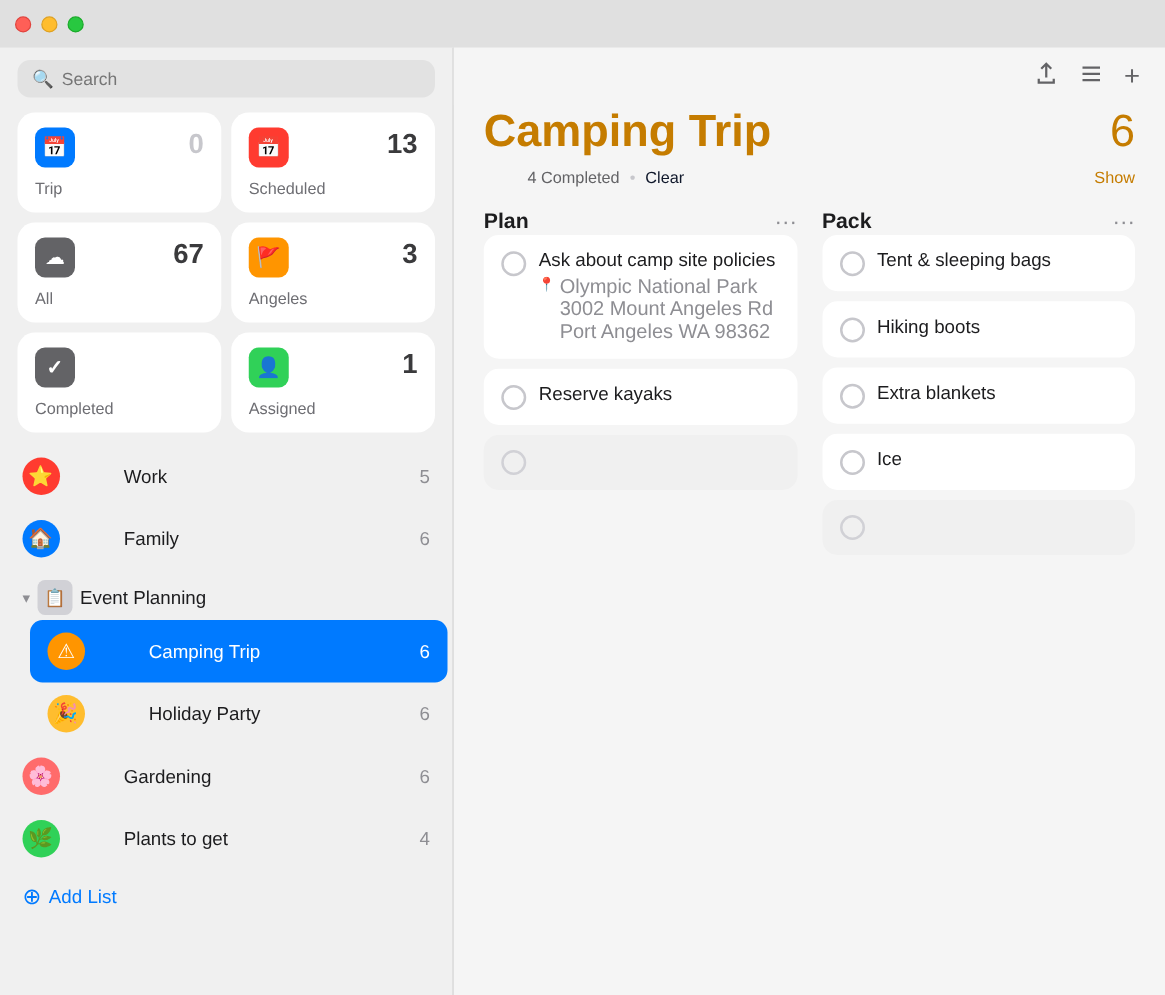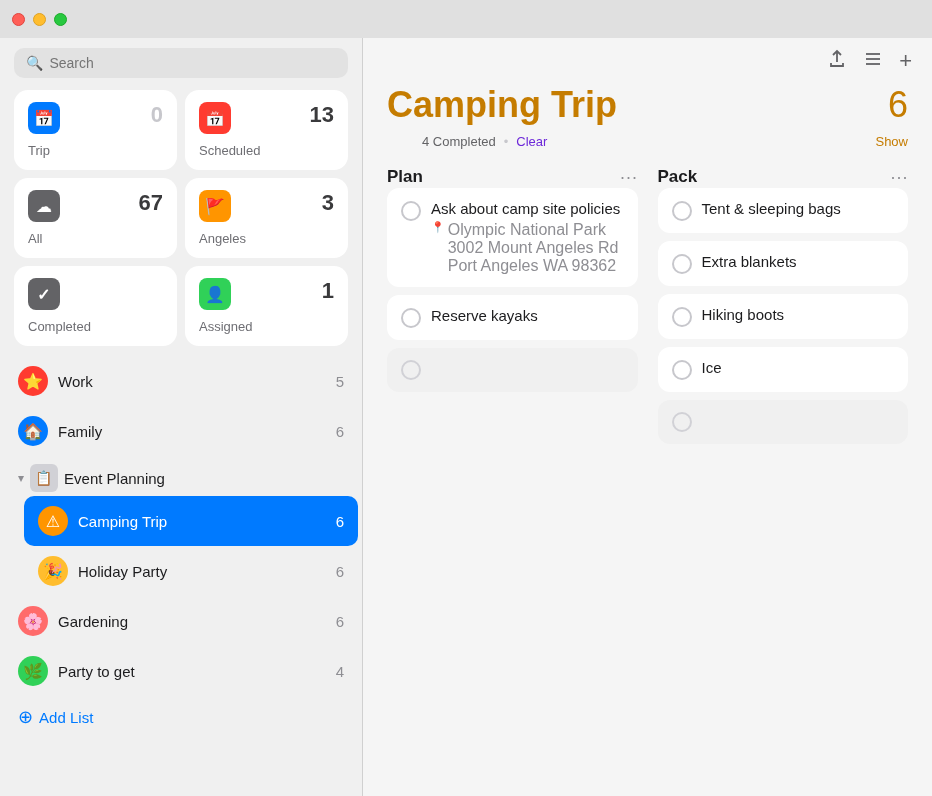--- a/index.html
+++ b/index.html
@@ -158,20 +158,21 @@
       align-items: center;
       justify-content: center;
       font-size: 16px;
       flex-shrink: 0;
     }
     .list-item-label {
       flex: 1;
       font-size: 15px;
       font-weight: 400;
       color: #1c1c1e;
+      margin-left: 41px;
     }
     .list-item-count {
       font-size: 15px;
       color: #8e8e93;
     }
 
     .group-header {
       display: flex;
       align-items: center;
       padding: 8px 14px 4px;
@@ -265,21 +266,21 @@
       margin-bottom: 18px;
       font-size: 13px;
       color: #8e8e93;
       margin-left: 35px;
     }
     .list-meta-completed {
       color: #636366;
     }
     .list-meta-separator { color: #c7c7cc; }
     .list-meta-clear {
-      color: #6d28d9;
+      color: #0f172a;
       cursor: pointer;
     }
     .show-btn {
       color: #c57c00;
       cursor: pointer;
       font-size: 13px;
     }
 
     
     .columns {
@@ -485,21 +486,21 @@
           <span style="color:white;font-size:16px;">🌸</span>
         </div>
         <span class="list-item-label">Gardening</span>
         <span class="list-item-count">6</span>
       </div>
 
       <div class="list-item">
         <div class="list-item-icon" style="background:#30d158;">
           <span style="color:white;font-size:16px;">🌿</span>
         </div>
-        <span class="list-item-label">Party to get</span>
+        <span class="list-item-label">Plants to get</span>
         <span class="list-item-count">4</span>
       </div>
 
       <div class="add-list-btn">
         <span style="font-size:18px;">⊕</span>
         <span>Add List</span>
       </div>
 
     </div>
   </div>
@@ -578,28 +579,28 @@
           <div class="task-item">
             <div class="task-checkbox"></div>
             <div class="task-content">
               <div class="task-name">Tent &amp; sleeping bags</div>
             </div>
           </div>
 
           <div class="task-item">
             <div class="task-checkbox"></div>
             <div class="task-content">
-              <div class="task-name">Extra blankets</div>
+              <div class="task-name">Hiking boots</div>
             </div>
           </div>
 
           <div class="task-item">
             <div class="task-checkbox"></div>
             <div class="task-content">
-              <div class="task-name">Hiking boots</div>
+              <div class="task-name">Extra blankets</div>
             </div>
           </div>
 
           <div class="task-item">
             <div class="task-checkbox"></div>
             <div class="task-content">
               <div class="task-name">Ice</div>
             </div>
           </div>
 

